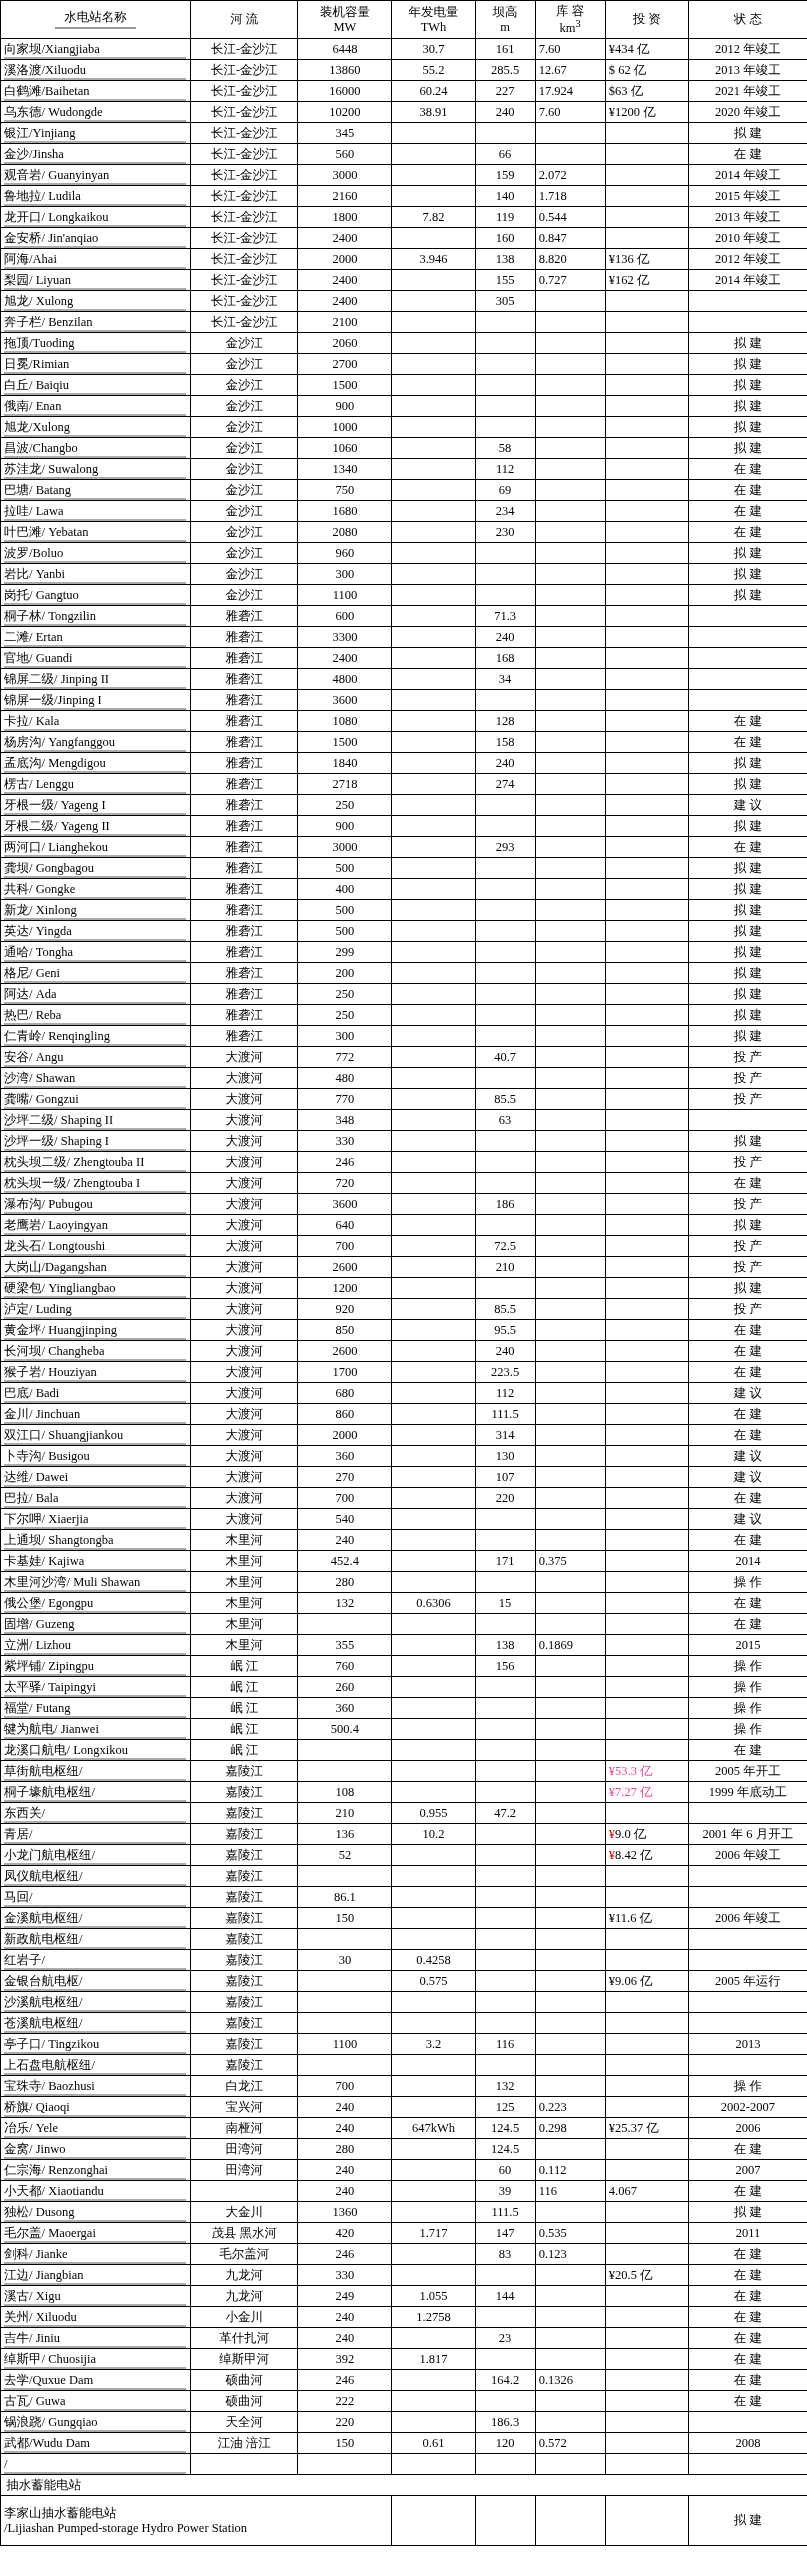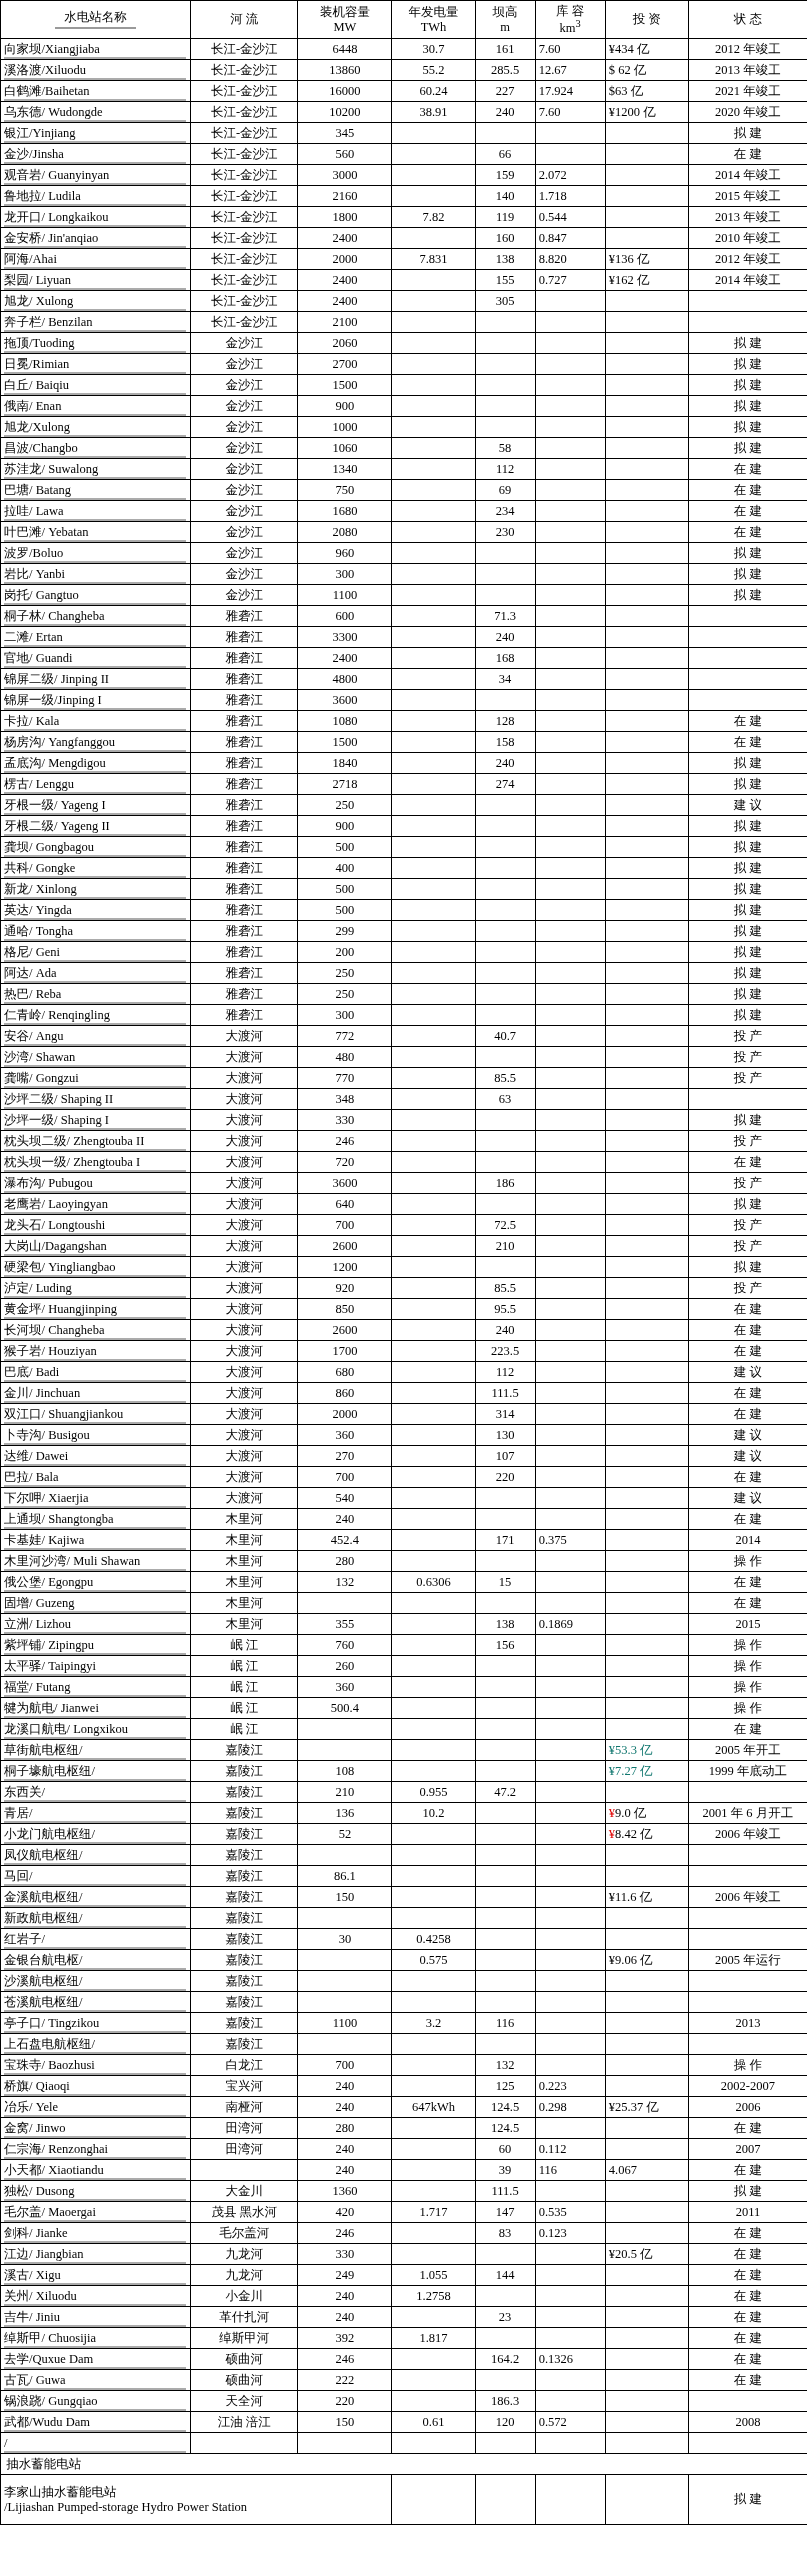--- a/index.html
+++ b/index.html
@@ -54,21 +54,21 @@
     content: "";
     position: absolute;
     left: 3.1px;
     right: 4.2px;
     bottom: 0.5px;
     border-bottom: 2.1px solid #ababab;
   }
   td.c-river, td.c-cap, td.c-gen, td.c-dam, td.c-status { text-align: center; }
   td.c-res { text-align: left; padding-left: 5.2px; }
   td.c-inv { text-align: left; padding-left: 4.2px; }
-  td.c-inv.inv-red { color: #0f766e; }
+  td.c-inv.inv-red { color: #ec4899; }
   td.c-inv .yen-red { color: #e00000; }
   tr.section-row td {
     text-align: left;
     padding-left: 5.2px;
     height: 20px;
   }
   tr.section-row td::after { display: none; }
   tr.footer-row { height: 50px; }
   tr.footer-row td.c-name { white-space: pre-line; }
   tr.footer-row td.c-name::after { display: none; }
@@ -212,21 +212,21 @@
           <td class="c-gen"></td>
           <td class="c-dam">160</td>
           <td class="c-res">0.847</td>
           <td class="c-inv"></td>
           <td class="c-status">2010 年竣工</td>
         </tr>
         <tr>
           <td class="c-name">阿海/Ahai</td>
           <td class="c-river">长江-金沙江</td>
           <td class="c-cap">2000</td>
-          <td class="c-gen">7.831</td>
+          <td class="c-gen">3.946</td>
           <td class="c-dam">138</td>
           <td class="c-res">8.820</td>
           <td class="c-inv">¥136 亿</td>
           <td class="c-status">2012 年竣工</td>
         </tr>
         <tr>
           <td class="c-name">梨园/ Liyuan</td>
           <td class="c-river">长江-金沙江</td>
           <td class="c-cap">2400</td>
           <td class="c-gen"></td>
@@ -379,21 +379,21 @@
           <td class="c-name">岗托/ Gangtuo</td>
           <td class="c-river">金沙江</td>
           <td class="c-cap">1100</td>
           <td class="c-gen"></td>
           <td class="c-dam"></td>
           <td class="c-res"></td>
           <td class="c-inv"></td>
           <td class="c-status">拟 建</td>
         </tr>
         <tr>
-          <td class="c-name">桐子林/ Changheba</td>
+          <td class="c-name">桐子林/ Tongzilin</td>
           <td class="c-river">雅砻江</td>
           <td class="c-cap">600</td>
           <td class="c-gen"></td>
           <td class="c-dam">71.3</td>
           <td class="c-res"></td>
           <td class="c-inv"></td>
           <td class="c-status"></td>
         </tr>
         <tr>
           <td class="c-name">二滩/ Ertan</td>
@@ -487,20 +487,30 @@
         </tr>
         <tr>
           <td class="c-name">牙根二级/ Yageng II</td>
           <td class="c-river">雅砻江</td>
           <td class="c-cap">900</td>
           <td class="c-gen"></td>
           <td class="c-dam"></td>
           <td class="c-res"></td>
           <td class="c-inv"></td>
           <td class="c-status">拟 建</td>
+        </tr>
+        <tr>
+          <td class="c-name">两河口/ Lianghekou</td>
+          <td class="c-river">雅砻江</td>
+          <td class="c-cap">3000</td>
+          <td class="c-gen"></td>
+          <td class="c-dam">293</td>
+          <td class="c-res"></td>
+          <td class="c-inv"></td>
+          <td class="c-status">在 建</td>
         </tr>
         <tr>
           <td class="c-name">龚坝/ Gongbagou</td>
           <td class="c-river">雅砻江</td>
           <td class="c-cap">500</td>
           <td class="c-gen"></td>
           <td class="c-dam"></td>
           <td class="c-res"></td>
           <td class="c-inv"></td>
           <td class="c-status">拟 建</td>

